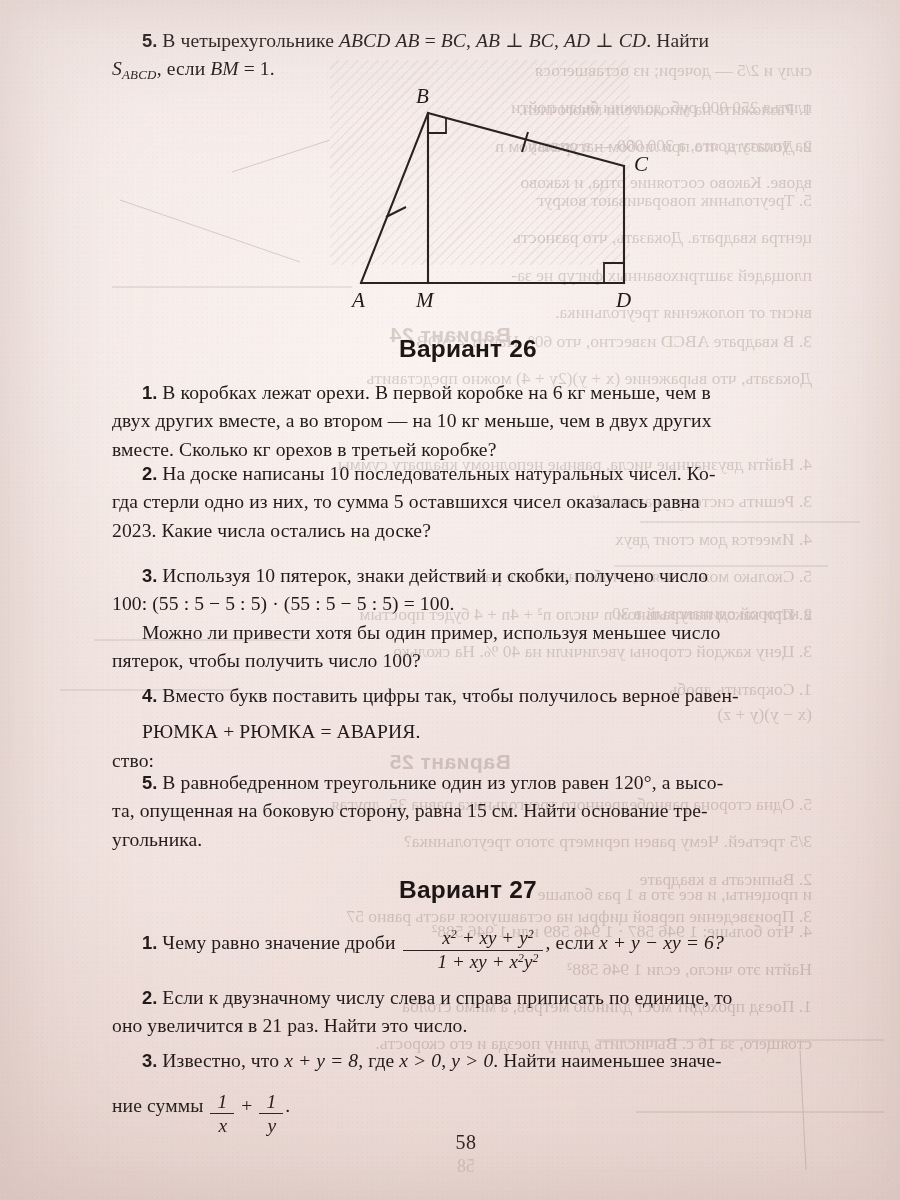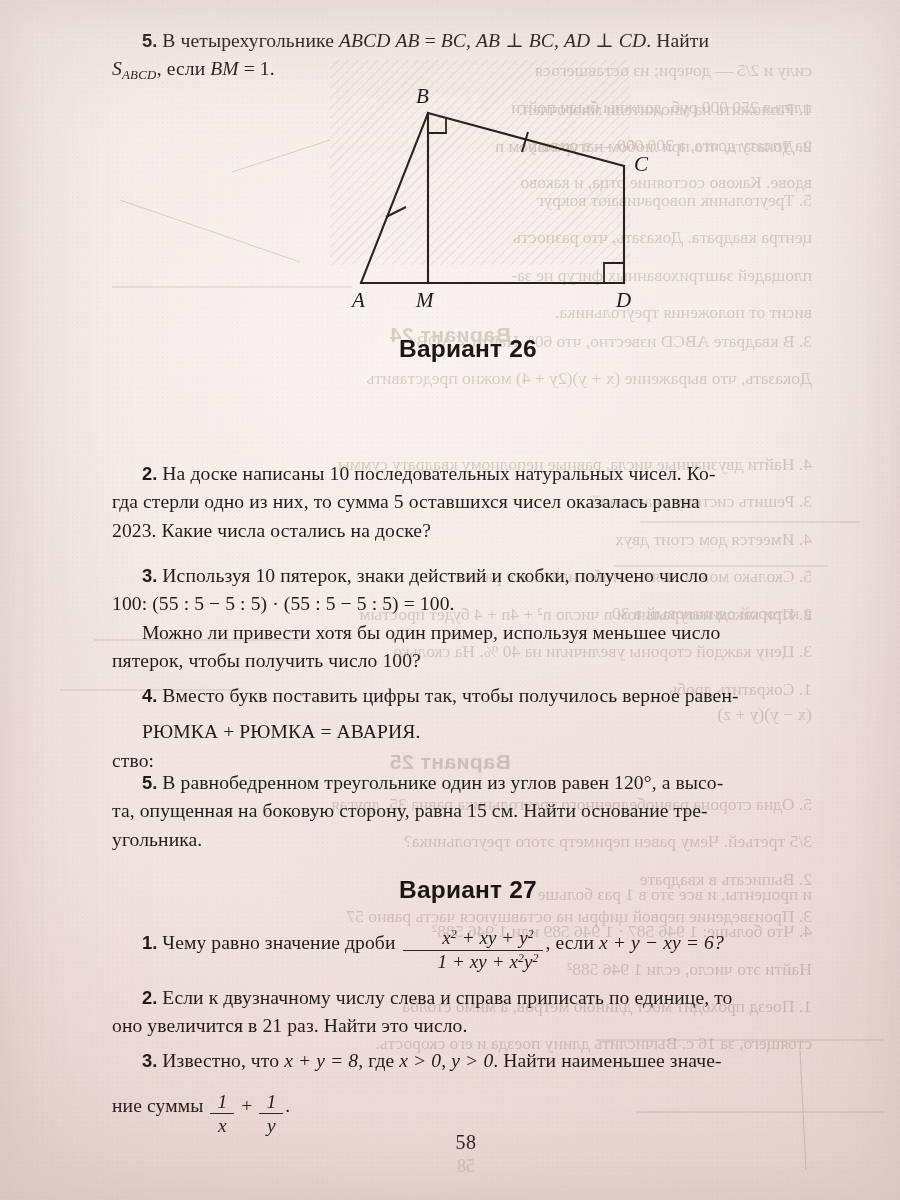--- a/index.html
+++ b/index.html
@@ -146,21 +146,21 @@
     display: inline-block;
     vertical-align: middle;
     text-align: center;
     font-style: italic;
     line-height: 1.08;
     margin: 0 2px;
     position: relative;
     top: -1px;
   }
   .frac .nu { display: block; padding: 0 5px 1px 5px; font-size: 19px; margin-top: 14px; }
-  .frac .de { display: block; padding: 1px 5px 0 5px; border-top: 1.4px solid #2b2220; font-size: 19px; }
+  .frac .de { display: block; padding: 1px 5px 0 5px; border-top: 1.4px solid #2b2220; font-size: 19px; text-align: right; }
   .frac.sm { font-size: 18px; }
   .frac.sm .nu, .frac.sm .de { font-size: 19.5px; padding-left: 7px; padding-right: 7px; }
 
   
   #figure {
     position: absolute;
     left: 300px;
     top: 80px;
     width: 380px;
     height: 240px;
@@ -315,20 +315,28 @@
       <span class="flabel" style="left:318px; top:72px;">C</span>
       <span class="flabel" style="left:36px;  top:208px;">A</span>
       <span class="flabel" style="left:100px; top:208px;">M</span>
       <span class="flabel" style="left:300px; top:208px;">D</span>
     </div>
 
     <div class="col" style="top:335px;">
       <p class="vh">Вариант 26</p>
     </div>
 
+    <div class="col" style="top:380px;">
+      <p class="t">
+        <span class="num">1.</span>
+        <span>В коробках лежат орехи. В первой коробке на 6 кг меньше, чем в</span>
+      </p>
+      <p class="t cont">двух других вместе, а во втором — на 10 кг меньше, чем в двух других</p>
+      <p class="t cont">вместе. Сколько кг орехов в третьей коробке?</p>
+    </div>
 
     <div class="col" style="top:461px;">
       <p class="t">
         <span class="num">2.</span>
         <span>На доске написаны 10 последовательных натуральных чисел. Ко-</span>
       </p>
       <p class="t cont">гда стерли одно из них, то сумма 5 оставшихся чисел оказалась равна</p>
       <p class="t cont">2023. Какие числа остались на доске?</p>
     </div>
 

